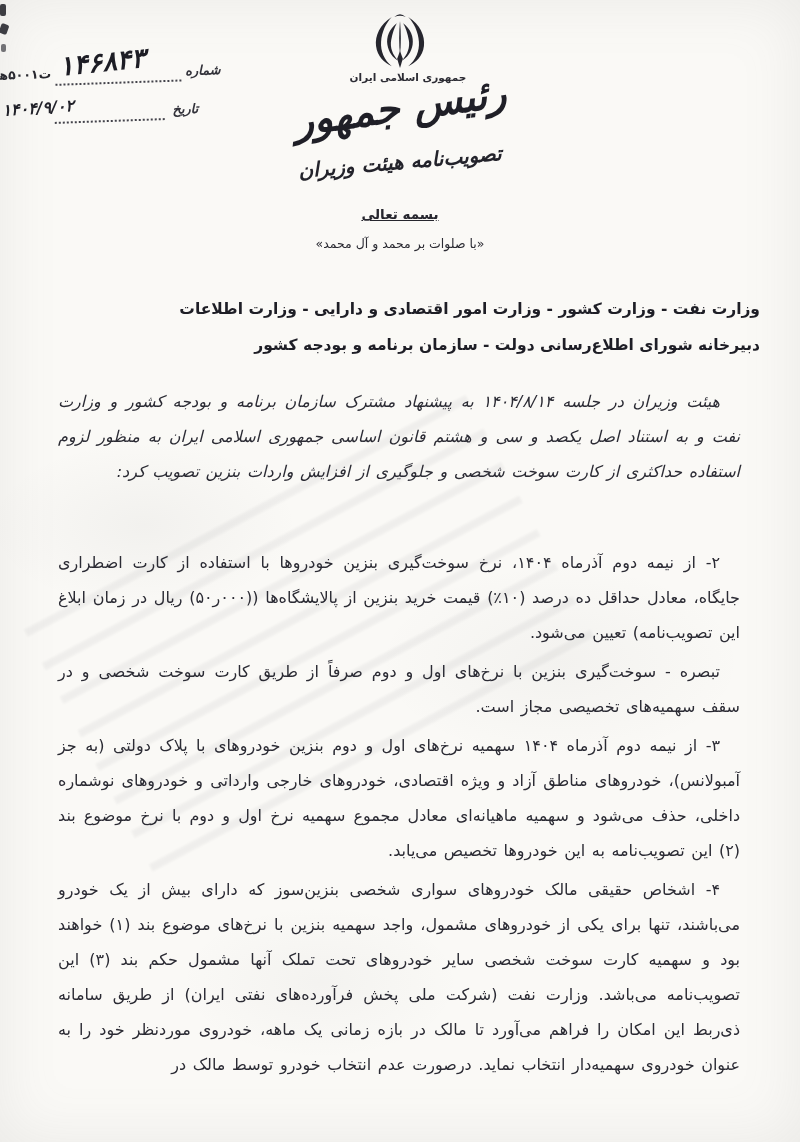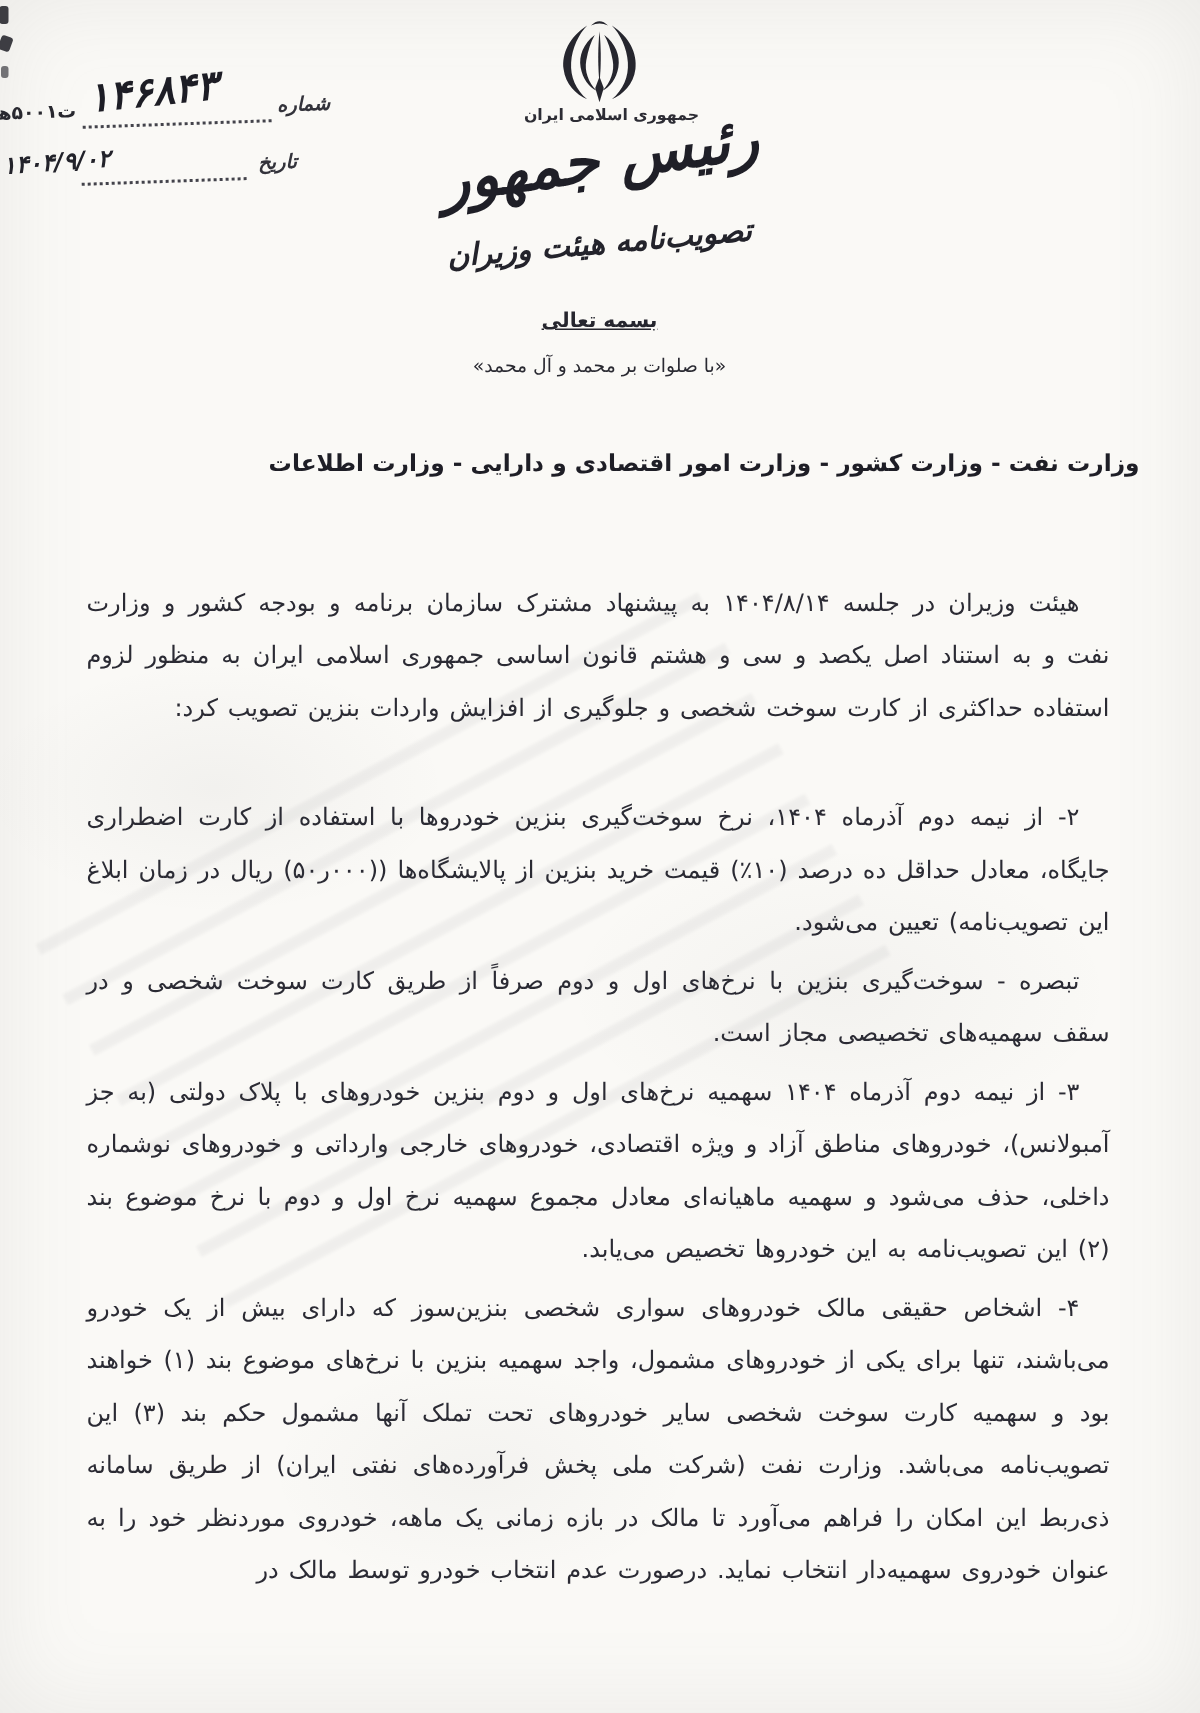--- a/index.html
+++ b/index.html
@@ -44,21 +44,21 @@
     font-size:13.5px;font-weight:700;color:#26262e;text-decoration:underline;}
   .salawat{position:absolute;top:236px;left:0;right:0;text-align:center;
     font-size:12.5px;font-weight:400;color:#2a2a32;}
   
   .addressees{position:absolute;top:291px;left:40px;right:40px;text-align:right;
     font-weight:700;font-size:15.5px;line-height:36px;color:#1e1e26;}
   
   .body{position:absolute;top:384px;right:60px;left:58px;
     font-size:16px;line-height:35px;text-align:justify;color:#2b2b34;word-spacing:1.5px;}
   .body p{margin:0;text-indent:20px;}
-  .body p.intro{margin-bottom:38px;}
+  .body p.intro{margin-bottom:56px;font-style:italic;}
   .body p.g9{margin-bottom:9px;}
   .body p.g4{margin-bottom:4px;}
   
   .wm{position:absolute;top:470px;left:60px;width:500px;height:330px;
     transform:rotate(-28deg);opacity:.055;filter:blur(1.2px);pointer-events:none;
     background:repeating-linear-gradient(0deg,transparent 0 30px,#4a4a55 30px 38px);}
   .spec{position:absolute;background:#1d1d24;border-radius:2px;opacity:.85;}
   .spec1{left:0;top:4px;width:6px;height:12px;}
   .spec2{left:0;top:24px;width:8px;height:10px;transform:rotate(20deg);}
   .spec3{left:1px;top:44px;width:5px;height:8px;opacity:.6;}
@@ -107,20 +107,21 @@
   </div>
   <div class="calli-sub">
     <span>تصویب‌نامه هیئت وزیران</span>
   </div>
 
   <div class="basmala">بسمه تعالی</div>
   <div class="salawat">«با صلوات بر محمد و آل محمد»</div>
 
   <div class="addressees">
     <div>وزارت نفت - وزارت کشور - وزارت امور اقتصادی و دارایی - وزارت اطلاعات</div>
+    <div>دبیرخانه شورای اطلاع‌رسانی دولت - سازمان برنامه و بودجه کشور</div>
   </div>
 
   <div class="body">
     <p class="intro">هیئت وزیران در جلسه ۱۴۰۴/۸/۱۴ به پیشنهاد مشترک سازمان برنامه و بودجه کشور و وزارت نفت و به استناد اصل یکصد و سی و هشتم قانون اساسی جمهوری اسلامی ایران به منظور لزوم استفاده حداکثری از کارت سوخت شخصی و جلوگیری از افزایش واردات بنزین تصویب کرد:</p>
     <p class="g4">۲- از نیمه دوم آذرماه ۱۴۰۴، نرخ سوخت‌گیری بنزین خودروها با استفاده از کارت اضطراری جایگاه، معادل حداقل ده درصد (۱۰٪) قیمت خرید بنزین از پالایشگاه‌ها ((۰۰۰ر۵۰) ریال در زمان ابلاغ این تصویب‌نامه) تعیین می‌شود.</p>
     <p class="g4">تبصره - سوخت‌گیری بنزین با نرخ‌های اول و دوم صرفاً از طریق کارت سوخت شخصی و در سقف سهمیه‌های تخصیصی مجاز است.</p>
     <p class="g4">۳- از نیمه دوم آذرماه ۱۴۰۴ سهمیه نرخ‌های اول و دوم بنزین خودروهای با پلاک دولتی (به جز آمبولانس)، خودروهای مناطق آزاد و ویژه اقتصادی، خودروهای خارجی وارداتی و خودروهای نوشماره داخلی، حذف می‌شود و سهمیه ماهیانه‌ای معادل مجموع سهمیه نرخ اول و دوم با نرخ موضوع بند (۲) این تصویب‌نامه به این خودروها تخصیص می‌یابد.</p>
     <p>۴- اشخاص حقیقی مالک خودروهای سواری شخصی بنزین‌سوز که دارای بیش از یک خودرو می‌باشند، تنها برای یکی از خودروهای مشمول، واجد سهمیه بنزین با نرخ‌های موضوع بند (۱) خواهند بود و سهمیه کارت سوخت شخصی سایر خودروهای تحت تملک آنها مشمول حکم بند (۳) این تصویب‌نامه می‌باشد. وزارت نفت (شرکت ملی پخش فرآورده‌های نفتی ایران) از طریق سامانه ذی‌ربط این امکان را فراهم می‌آورد تا مالک در بازه زمانی یک ماهه، خودروی موردنظر خود را به عنوان خودروی سهمیه‌دار انتخاب نماید. درصورت عدم انتخاب خودرو توسط مالک در</p>
   </div>
 

